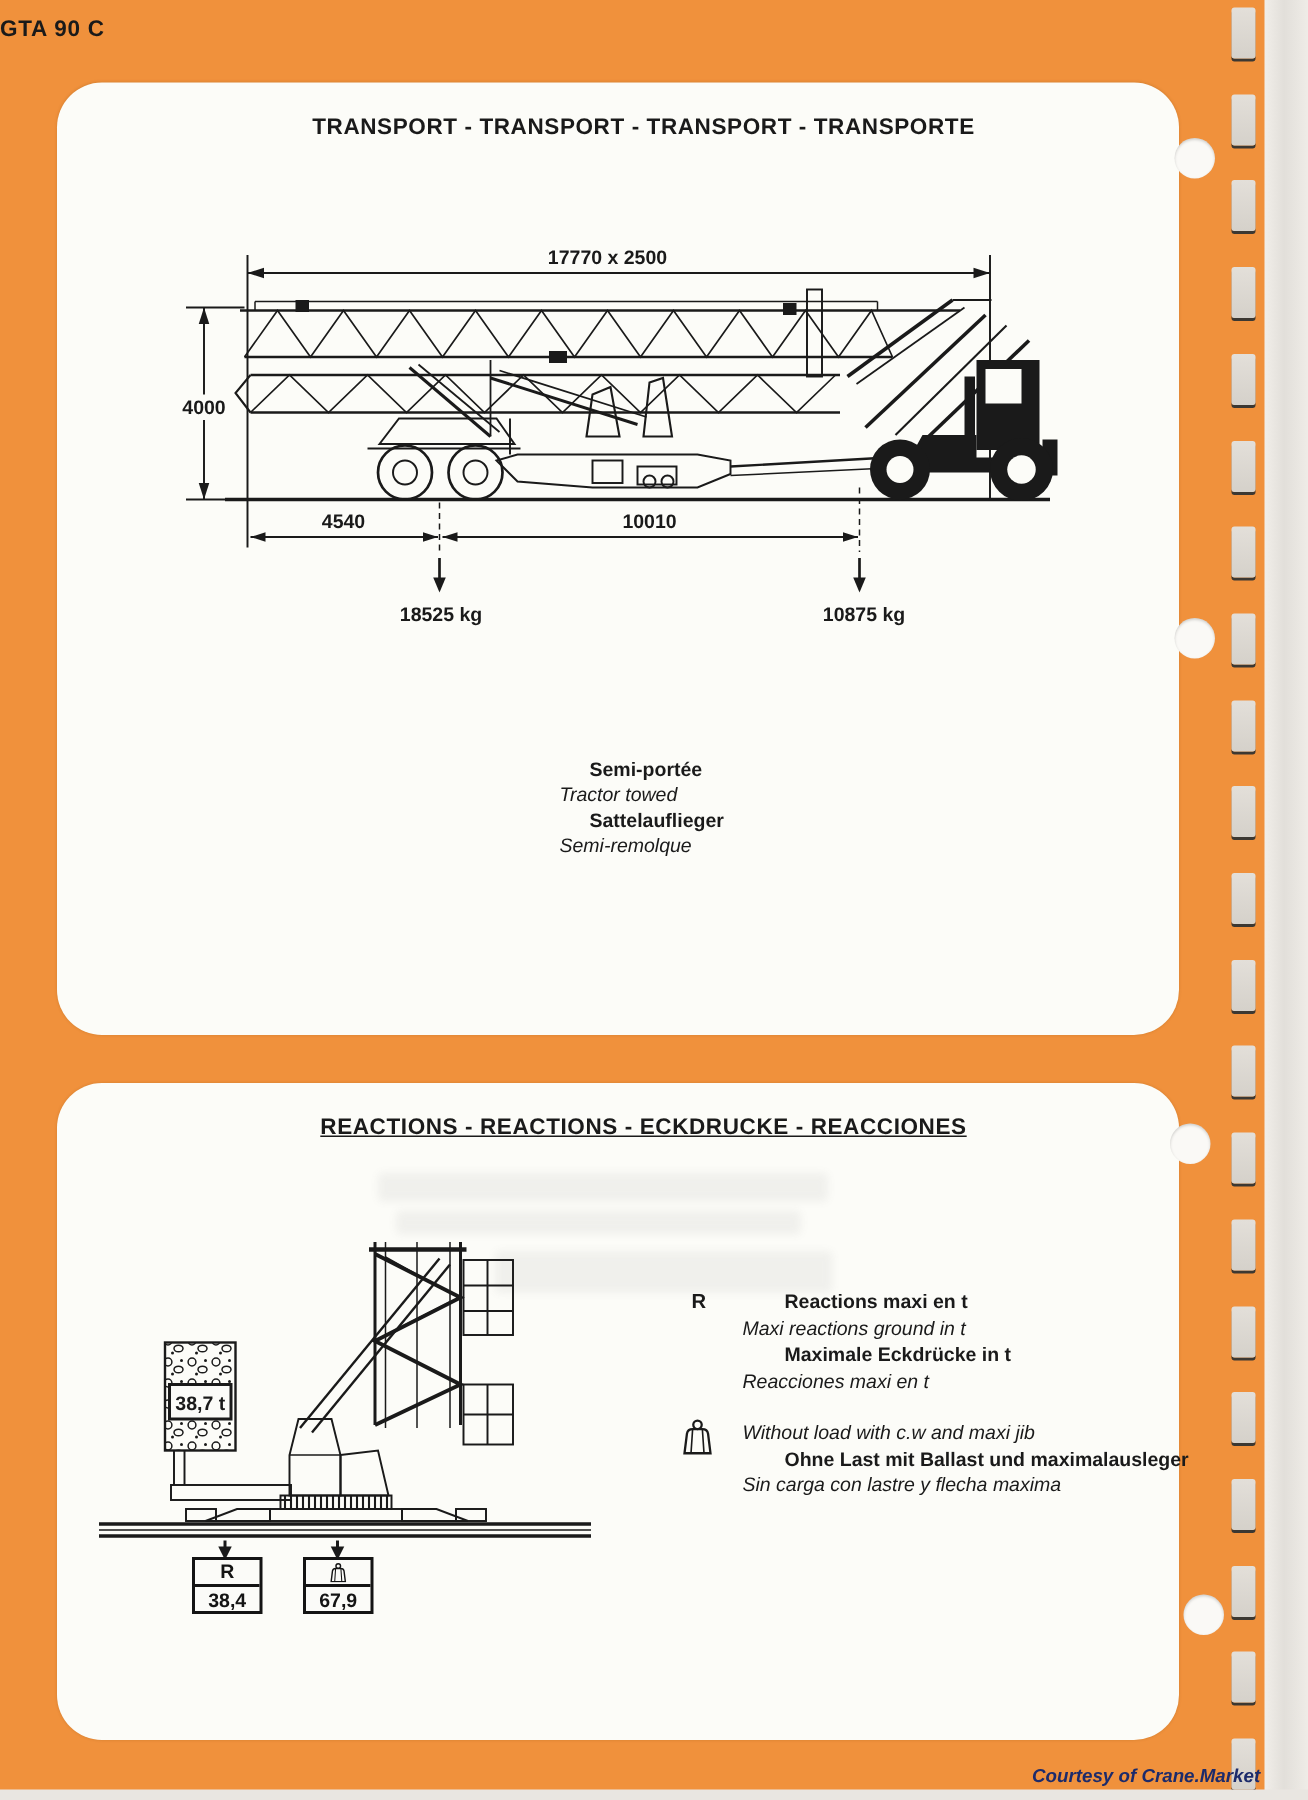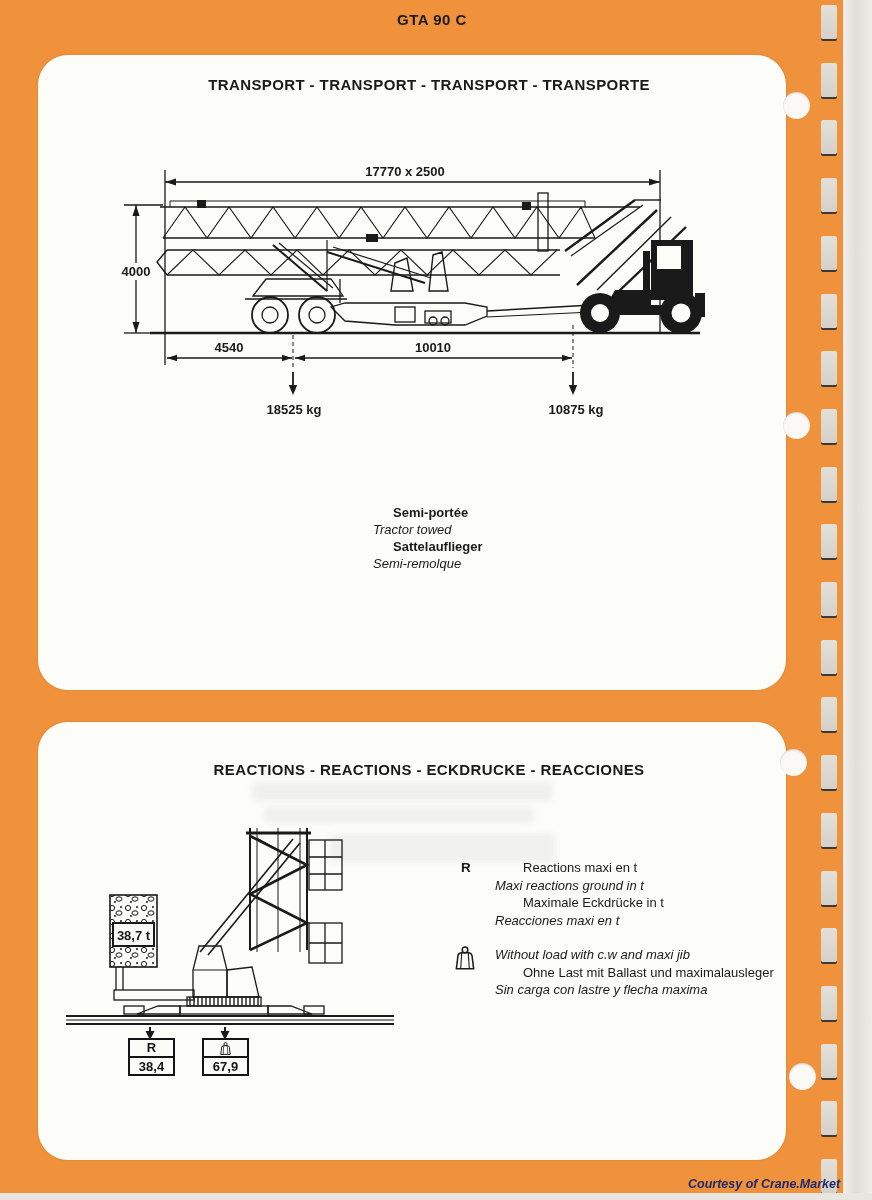--- a/index.html
+++ b/index.html
@@ -9,35 +9,35 @@
     font-family:"Liberation Sans",sans-serif;color:#1A1A1A;
   }
   .abs{position:absolute;}
   .panel{
     position:absolute;left:38px;width:748px;background:#FCFCF8;
     border-radius:30px;box-shadow:0 0 2px rgba(120,70,10,.25);
   }
   #panel-transport{top:55px;height:635px;}
   #panel-reactions{top:722px;height:438px;}
   .page-title{
-    position:absolute;top:11px;left:0;width:864px;text-align:center;
+    position:absolute;top:11px;left:0;width:864px;text-align:left;
     font-size:15px;font-weight:700;letter-spacing:.5px;
   }
   .panel-title{
     position:absolute;left:38px;width:782px;text-align:center;
     font-size:15px;font-weight:700;letter-spacing:.4px;
   }
   #transport-title{top:76px;}
-  #reactions-title{top:761px;}
+  #reactions-title{top:743px;text-decoration:underline;}
   svg{display:block;}
   svg text{font-family:"Liberation Sans",sans-serif;font-weight:700;font-size:13px;fill:#1A1A1A;stroke:none;}
   .caption{position:absolute;font-size:13px;line-height:17px;}
   .caption .l-fr,.caption .l-de{font-weight:700;margin-left:20px;}
   .legend-lines{position:absolute;font-size:13px;line-height:17.5px;}
-  .legend-lines .l-fr,.legend-lines .l-de{font-weight:400;padding-left:28px;}
+  .legend-lines .l-fr,.legend-lines .l-de{font-weight:700;padding-left:28px;}
   .l-en,.l-es{font-style:italic;}
   .legend-sym{position:absolute;font-size:13.5px;font-weight:700;}
   .result-box{
     position:absolute;width:47px;height:38px;border:2px solid #141414;background:#FBFBF8;
     box-sizing:border-box;text-align:center;font-size:13px;font-weight:700;color:#141414;
   }
   .rb-top{height:16px;border-bottom:2px solid #141414;line-height:15px;}
   .rb-bottom{height:16px;line-height:17px;}
   .edge-strip{
     position:absolute;right:0;top:0;width:29px;height:1200px;

